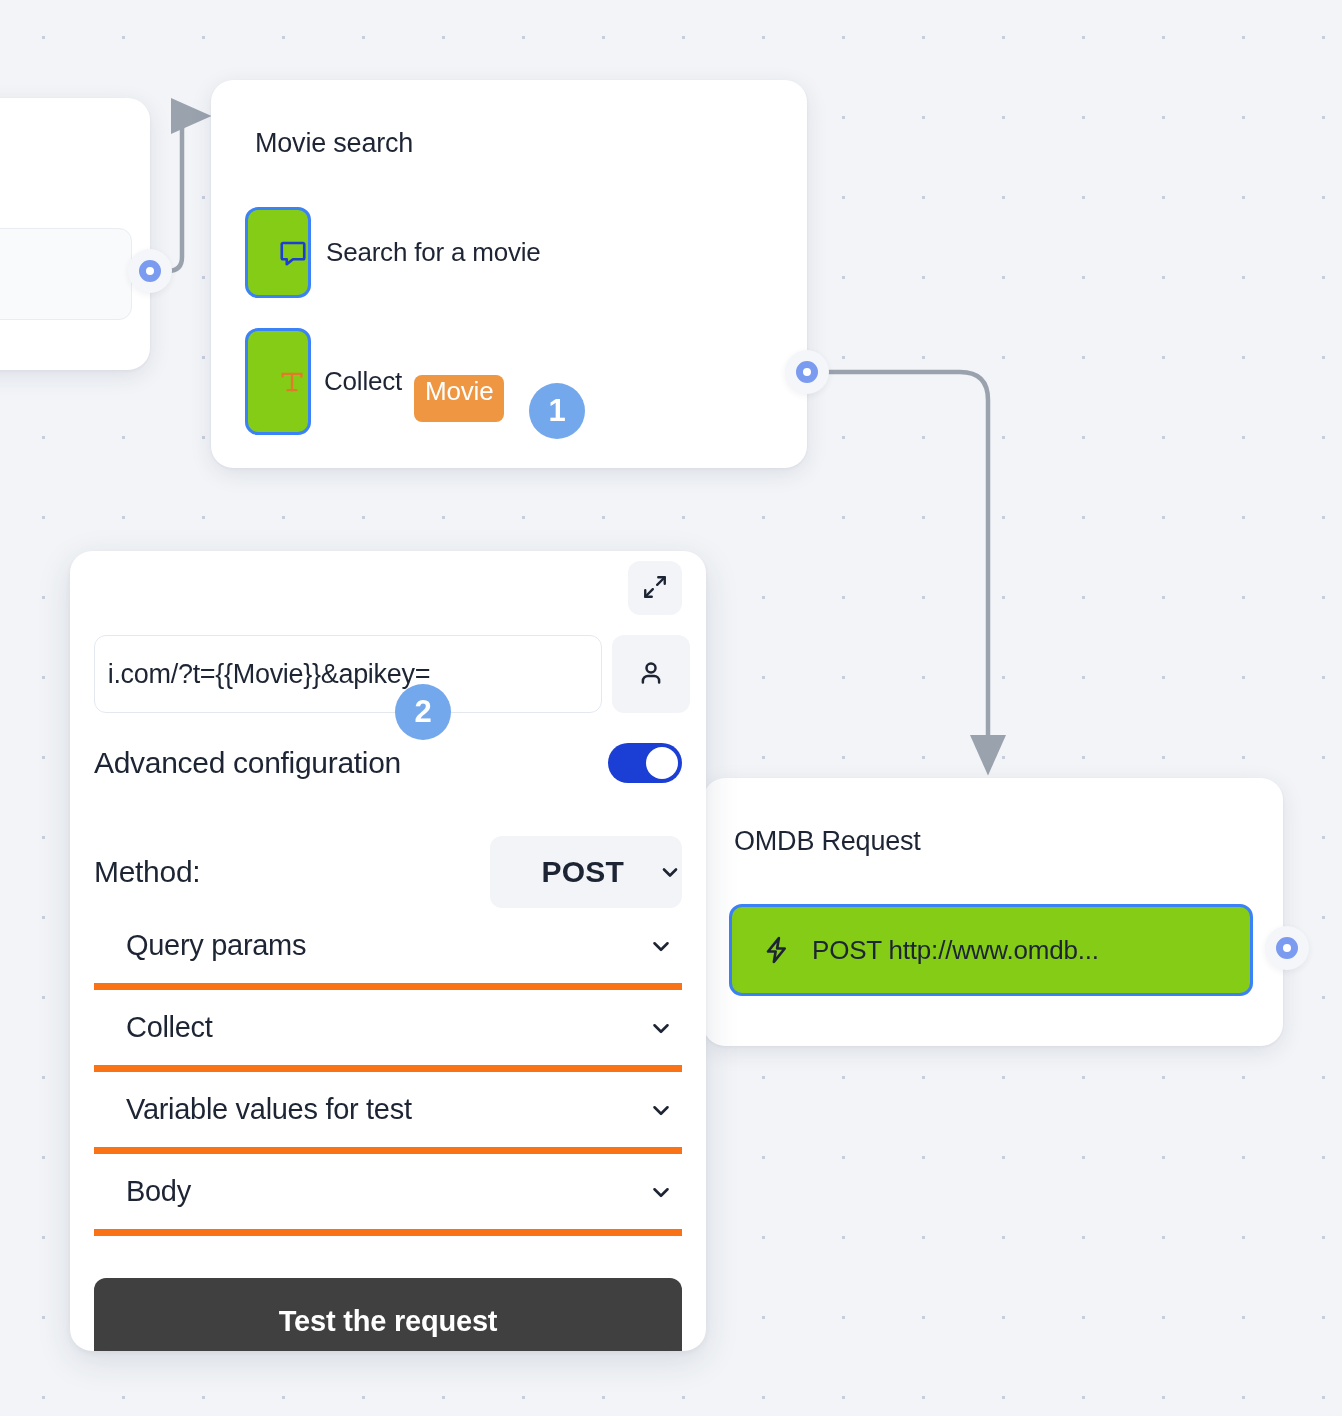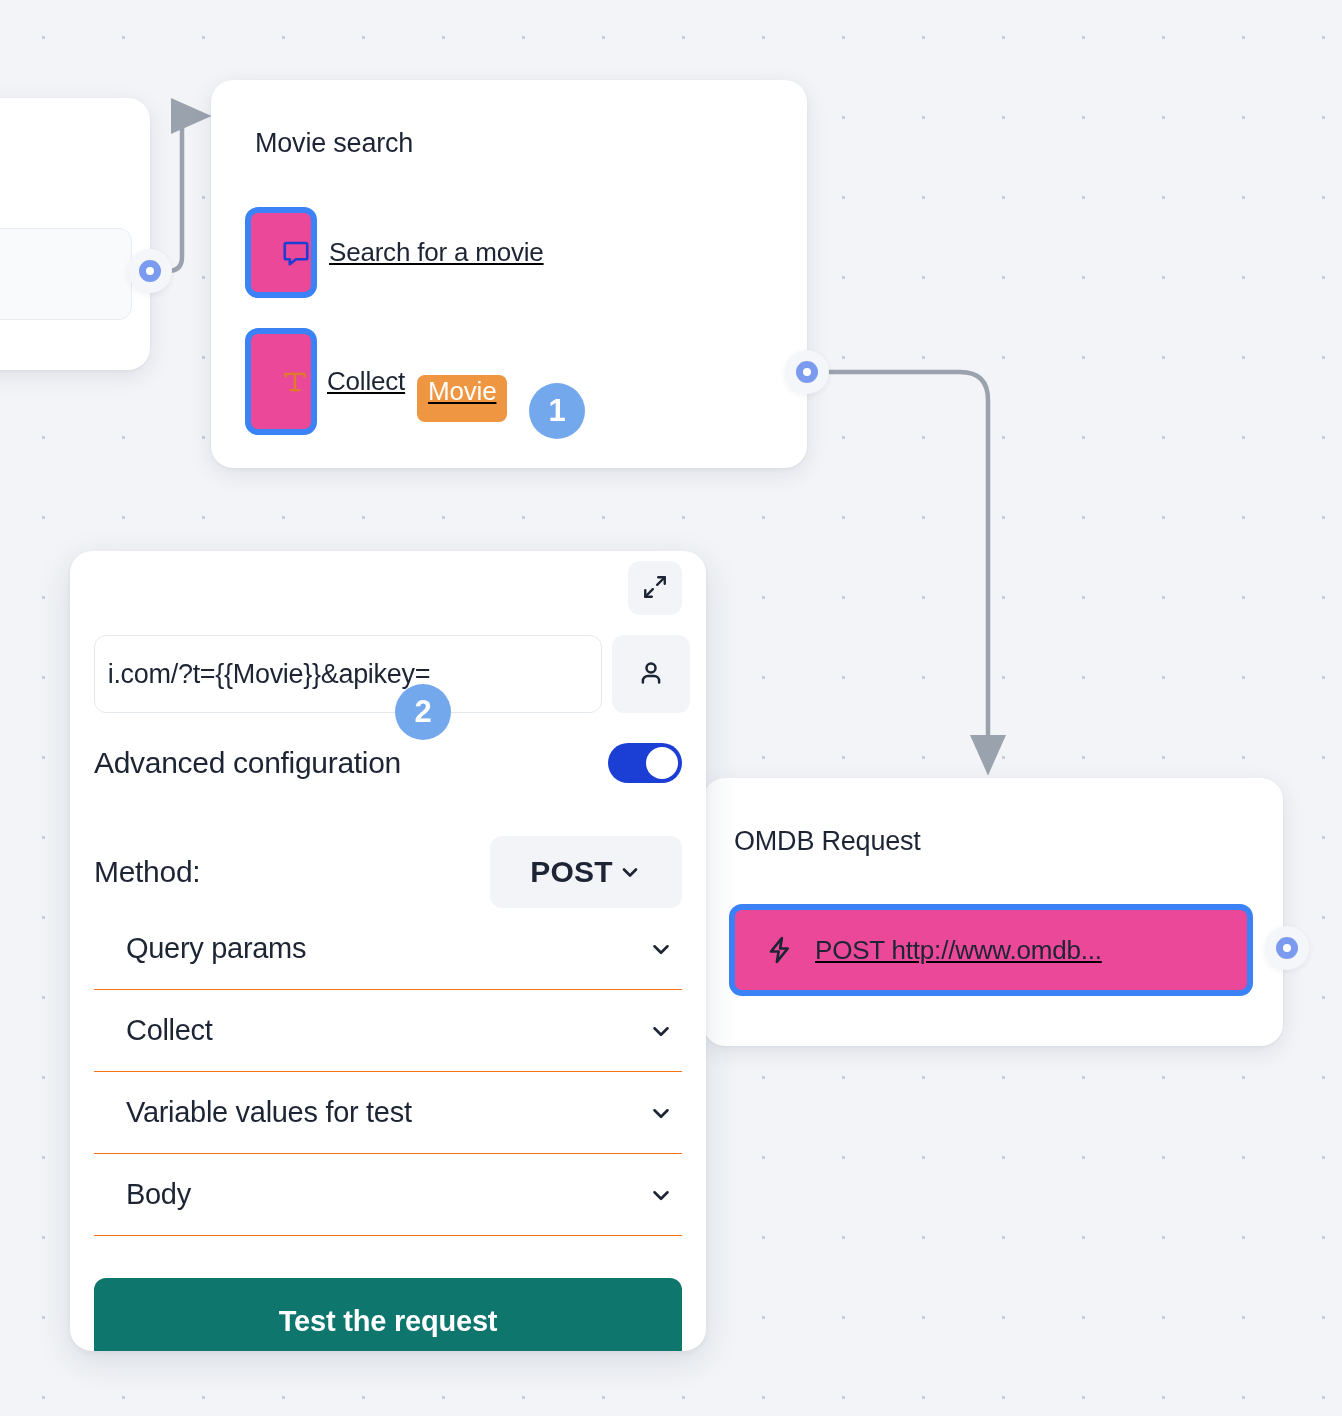--- a/index.html
+++ b/index.html
@@ -45,25 +45,24 @@
   }
   .node-title {
     font-size: 27px;
     font-weight: normal;
     color: #1d2433;
     letter-spacing: -0.2px;
   }
   .node-row {
     display: flex;
     align-items: center;
-    background: #ec4899;
-    border: 6px solid #3b82f6;
+    background: #84cc16;
+    border: 3px solid #3b82f6;
     border-radius: 13px;
     box-sizing: border-box;
-    text-decoration: underline;
   }
   .row-label {
     font-size: 26px;
     color: #1d2433;
     white-space: nowrap;
     display: flex;
     align-items: center;
     letter-spacing: -0.2px;
   }
   .row-icon {
@@ -313,61 +312,61 @@
     color: #1d2433;
     letter-spacing: -0.3px;
   }
   #method-select {
     width: 192px;
     height: 72px;
     border-radius: 12px;
     background: #f2f4f7;
     display: flex;
     align-items: center;
-    justify-content: center;
-    gap: 5px;
+    justify-content: flex-end;
+    gap: 34px;
     cursor: pointer;
   }
   #method-value {
     font-size: 30px;
     font-weight: bold;
     color: #1d2433;
     letter-spacing: 0.2px;
   }
 
   #accordion {
     position: absolute;
     left: 24px;
     top: 357px;
     width: 588px;
   }
   .acc-item {
     height: 82px;
-    border-bottom: 1px solid #f97316;
+    border-bottom: 7px solid #f97316;
     display: flex;
     align-items: center;
     justify-content: space-between;
     padding: 0 8px 0 32px;
     box-sizing: border-box;
     cursor: pointer;
   }
   .acc-label {
     font-size: 29px;
     color: #1d2433;
     letter-spacing: -0.3px;
   }
 
   #test-btn {
     position: absolute;
     left: 24px;
     top: 727px;
     width: 588px;
     height: 86px;
     border-radius: 12px;
-    background: #0f766e;
+    background: #404040;
     color: #ffffff;
     font-family: "Liberation Sans", sans-serif;
     font-size: 29px;
     font-weight: bold;
     border: none;
     cursor: pointer;
     letter-spacing: -0.2px;
   }
 
   .chev {

